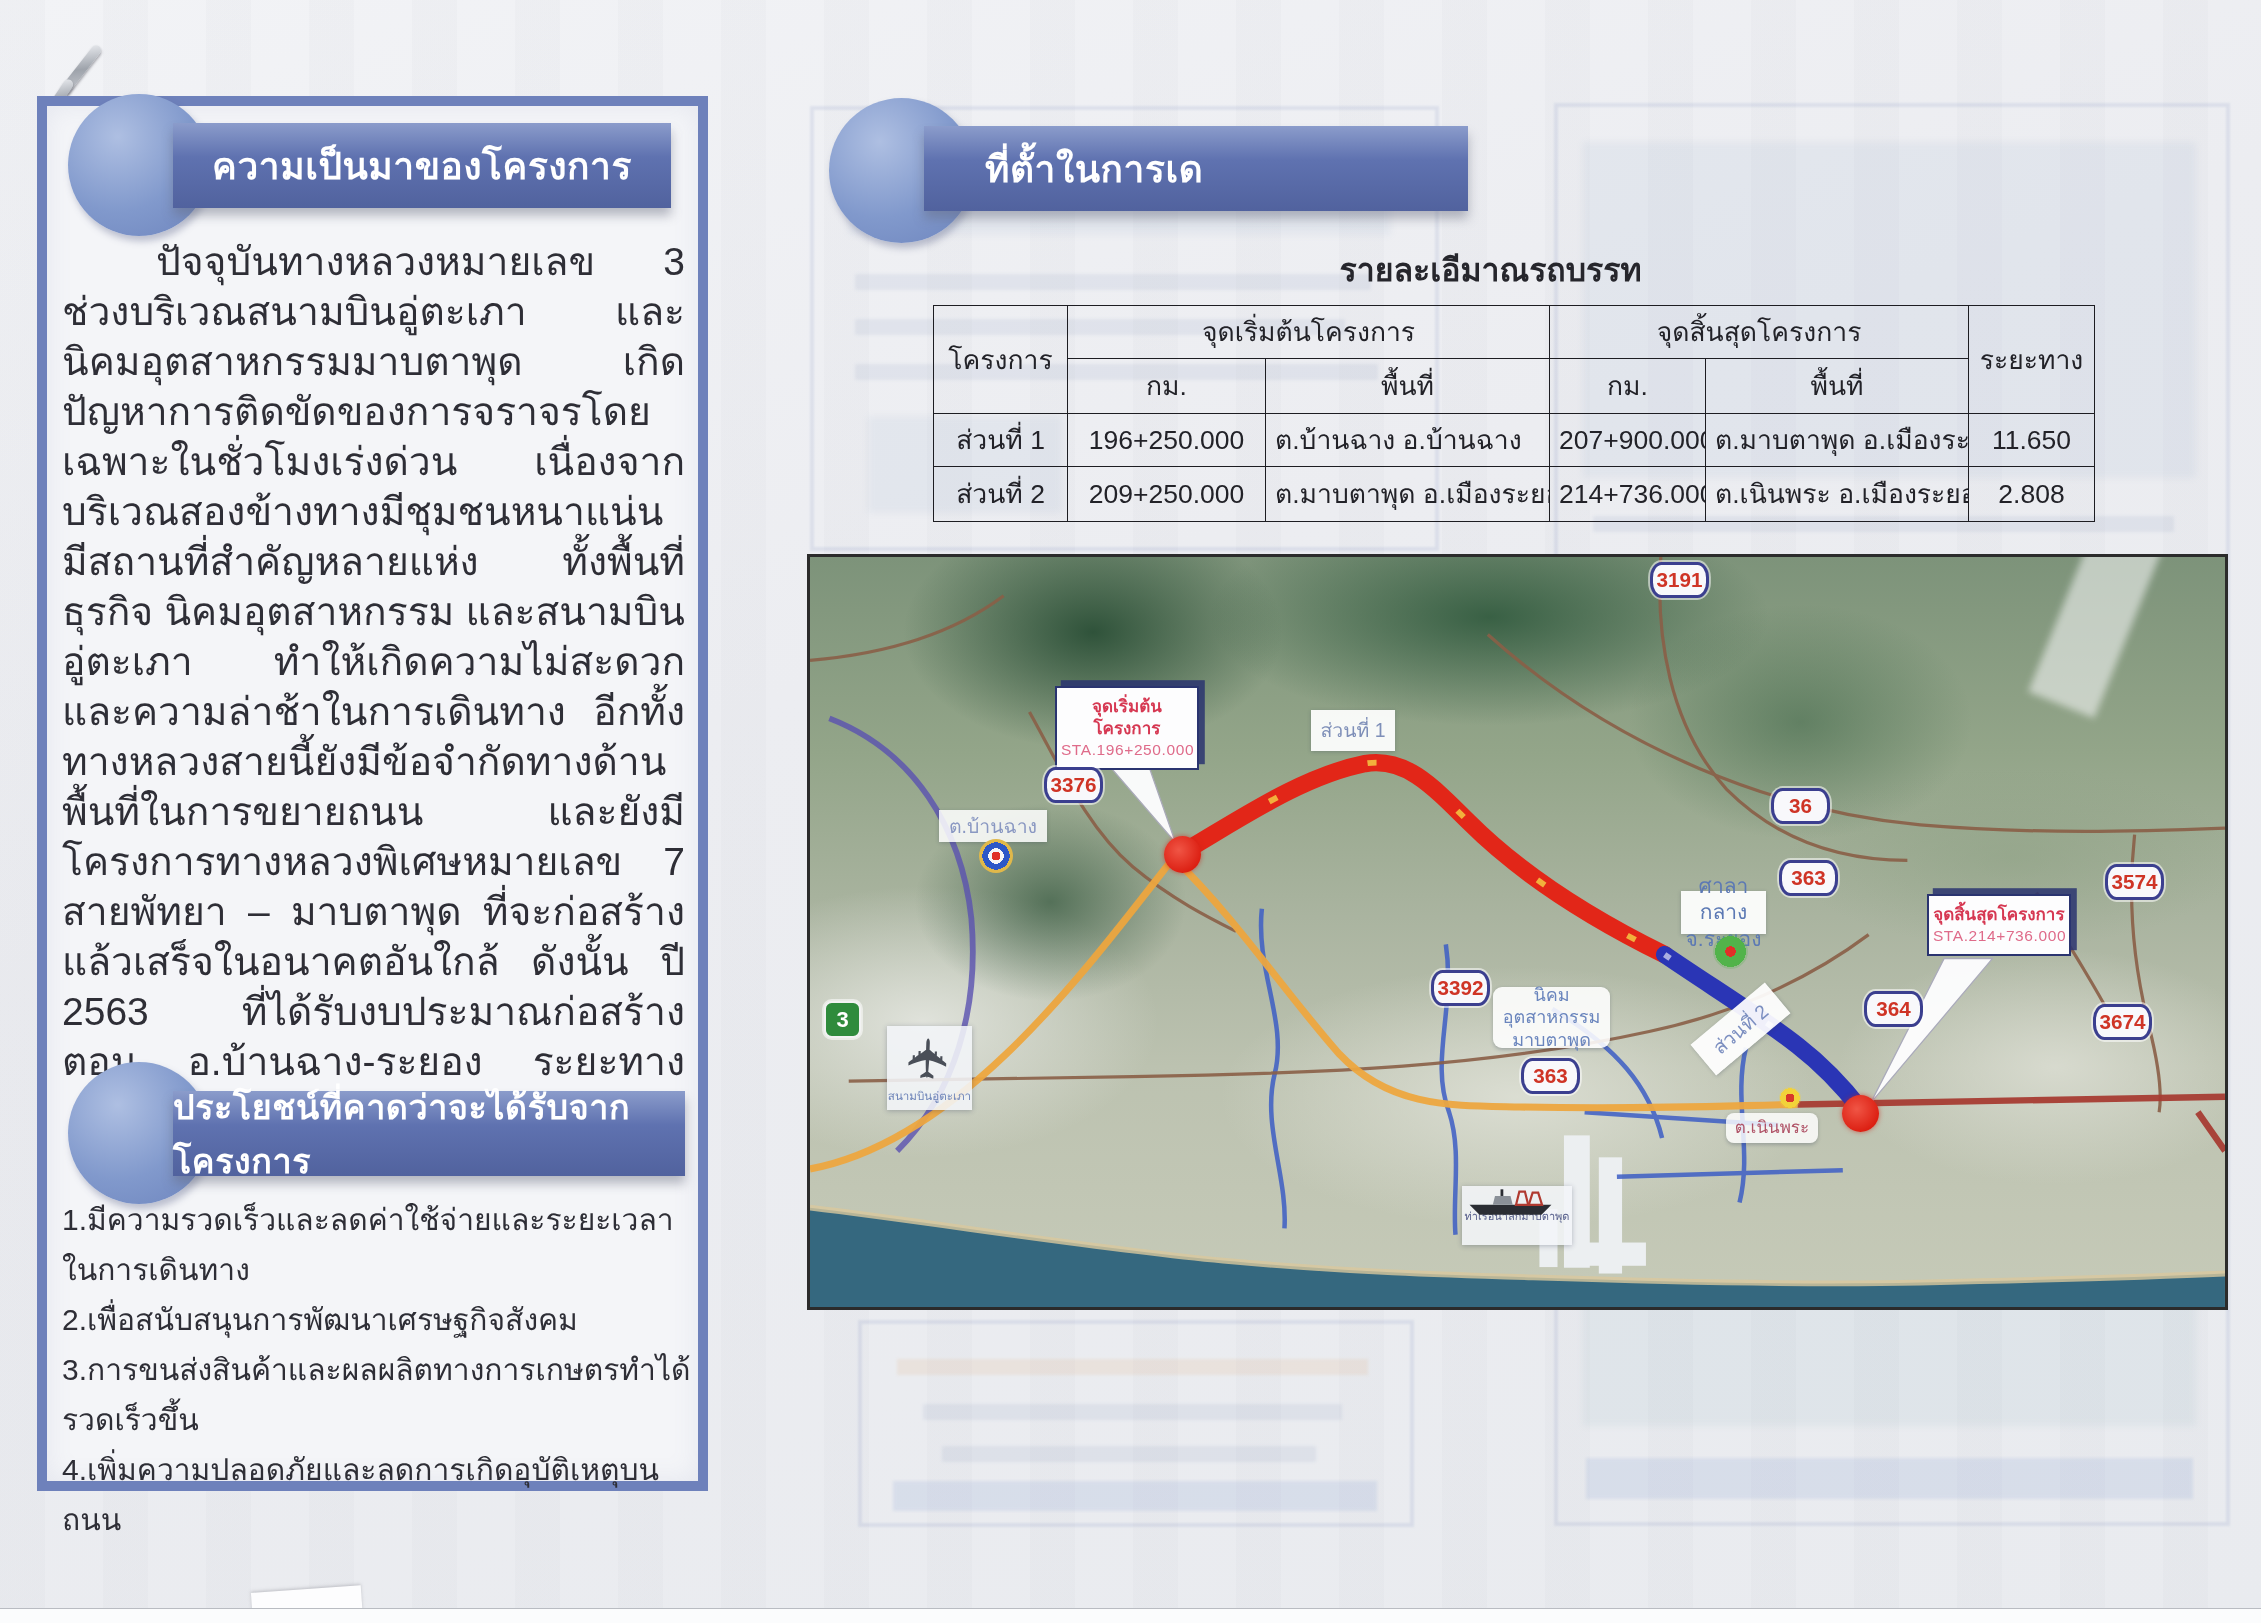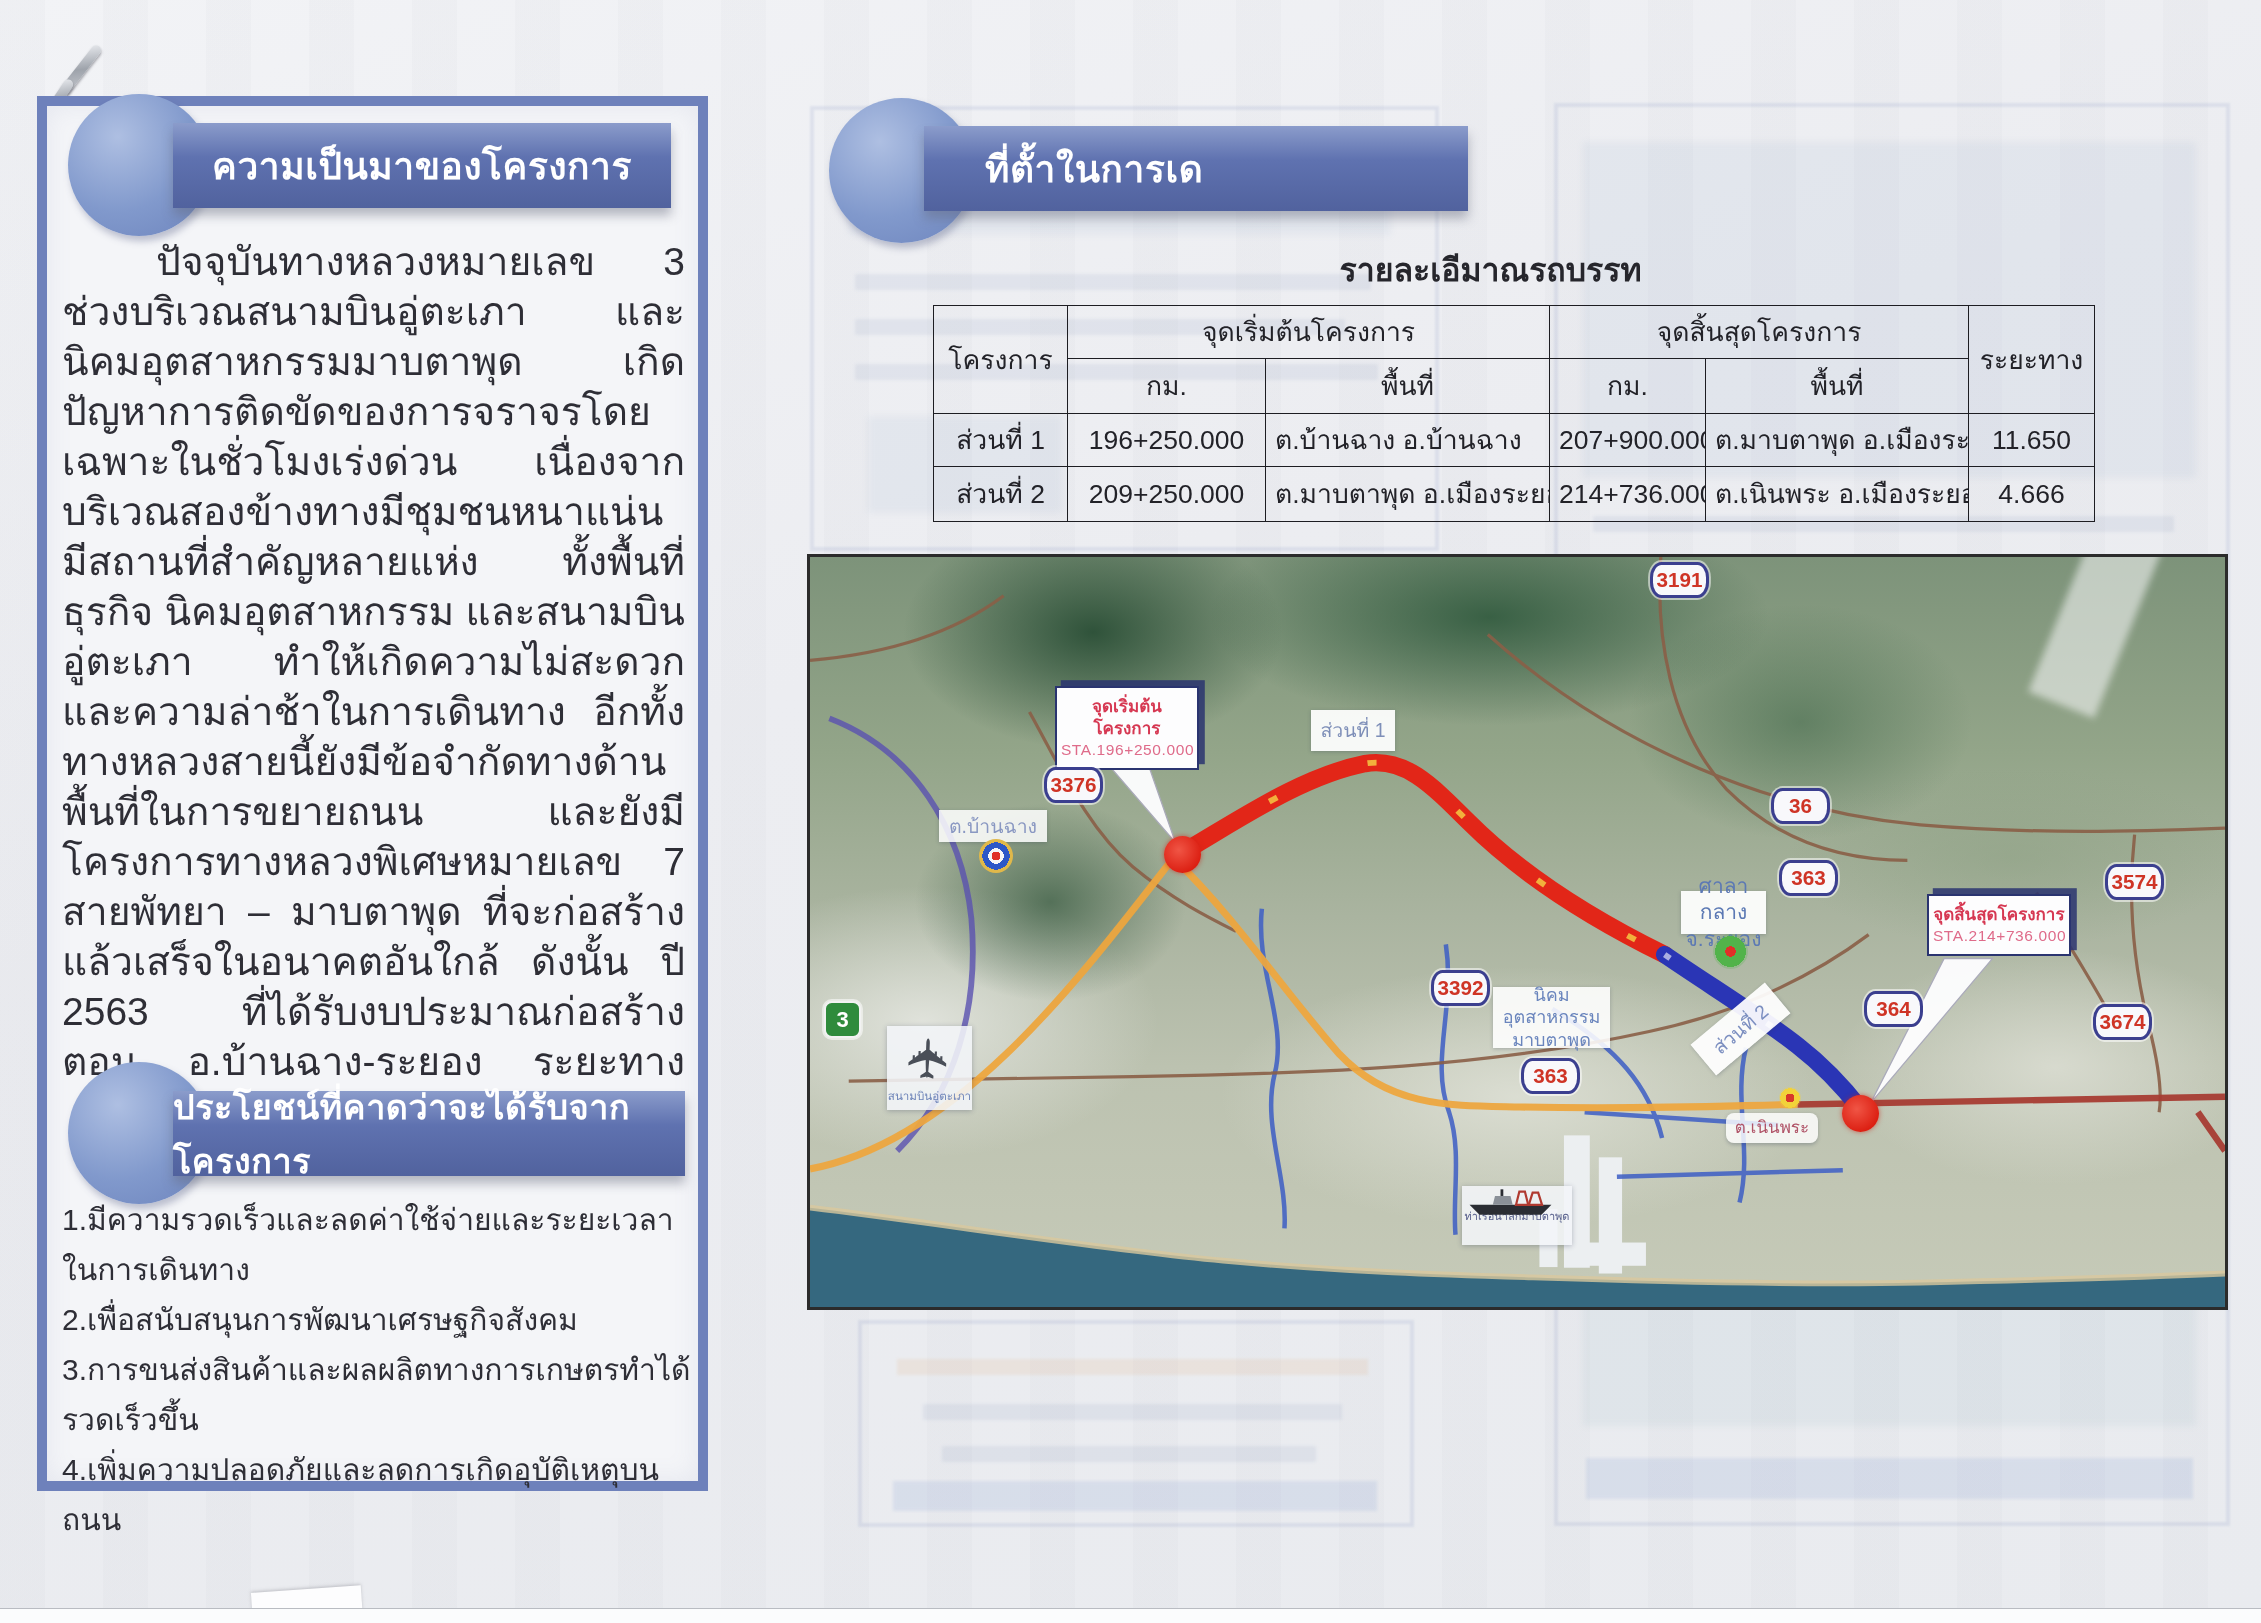--- a/index.html
+++ b/index.html
@@ -192,21 +192,21 @@
       <td>207+900.000</td>
       <td class="areacell">ต.มาบตาพุด อ.เมืองระยอง</td>
       <td>11.650</td>
     </tr>
     <tr style="height:55px;">
       <td>ส่วนที่ 2</td>
       <td>209+250.000</td>
       <td class="areacell">ต.มาบตาพุด อ.เมืองระยอง</td>
       <td>214+736.000</td>
       <td class="areacell">ต.เนินพระ อ.เมืองระยอง</td>
-      <td>4.666</td>
+      <td>2.808</td>
     </tr>
   </tbody>
     </table>
 
   <div class="map">
     <div class="map-bg"></div>
     <div class="map-cloud"></div>
 
     <svg viewBox="0 0 2192 1162">
 
@@ -271,21 +271,21 @@
       </div>
     <div class="map-label" style="left:882px;top:452px;width:97px;height:40px;font-size:19.4px;color:#7c8fc0;transform:rotate(-40deg);">
         <span>ส่วนที่ 2</span>
       </div>
 
     <div class="map-label" style="left:129px;top:253px;width:108px;height:32px;font-size:19.4px;color:#8a98c2;background:rgba(255,255,255,.85);">
         <span>ต.บ้านฉาง</span>
       </div>
     <div class="marker-target" style="left:169px;top:282px;"></div>
 
-    <div class="map-label" style="left:683px;top:430px;width:117px;height:61px;font-size:18px;color:#6a85bd;background:rgba(255,255,255,.88);">
+    <div class="map-label" style="left:683px;top:430px;width:117px;height:61px;font-size:18px;color:#6a85bd;background:rgba(255,255,255,.88);border-radius:9px;">
         <span>นิคมอุตสาหกรรมมาบตาพุด</span>
       </div>
 
     <div class="map-label" style="left:871px;top:334px;width:85px;height:43px;font-size:21px;color:#5c79b4;">
         <span>ศาลากลาง จ.ระยอง</span>
       </div>
     <div class="marker-green" style="left:903px;top:377px;"></div>
 
     <div class="map-label" style="left:916px;top:556px;width:92px;height:30px;font-size:17px;color:#b05468;background:rgba(255,255,255,.82);border-radius:8px;">
         <span>ต.เนินพระ</span>

